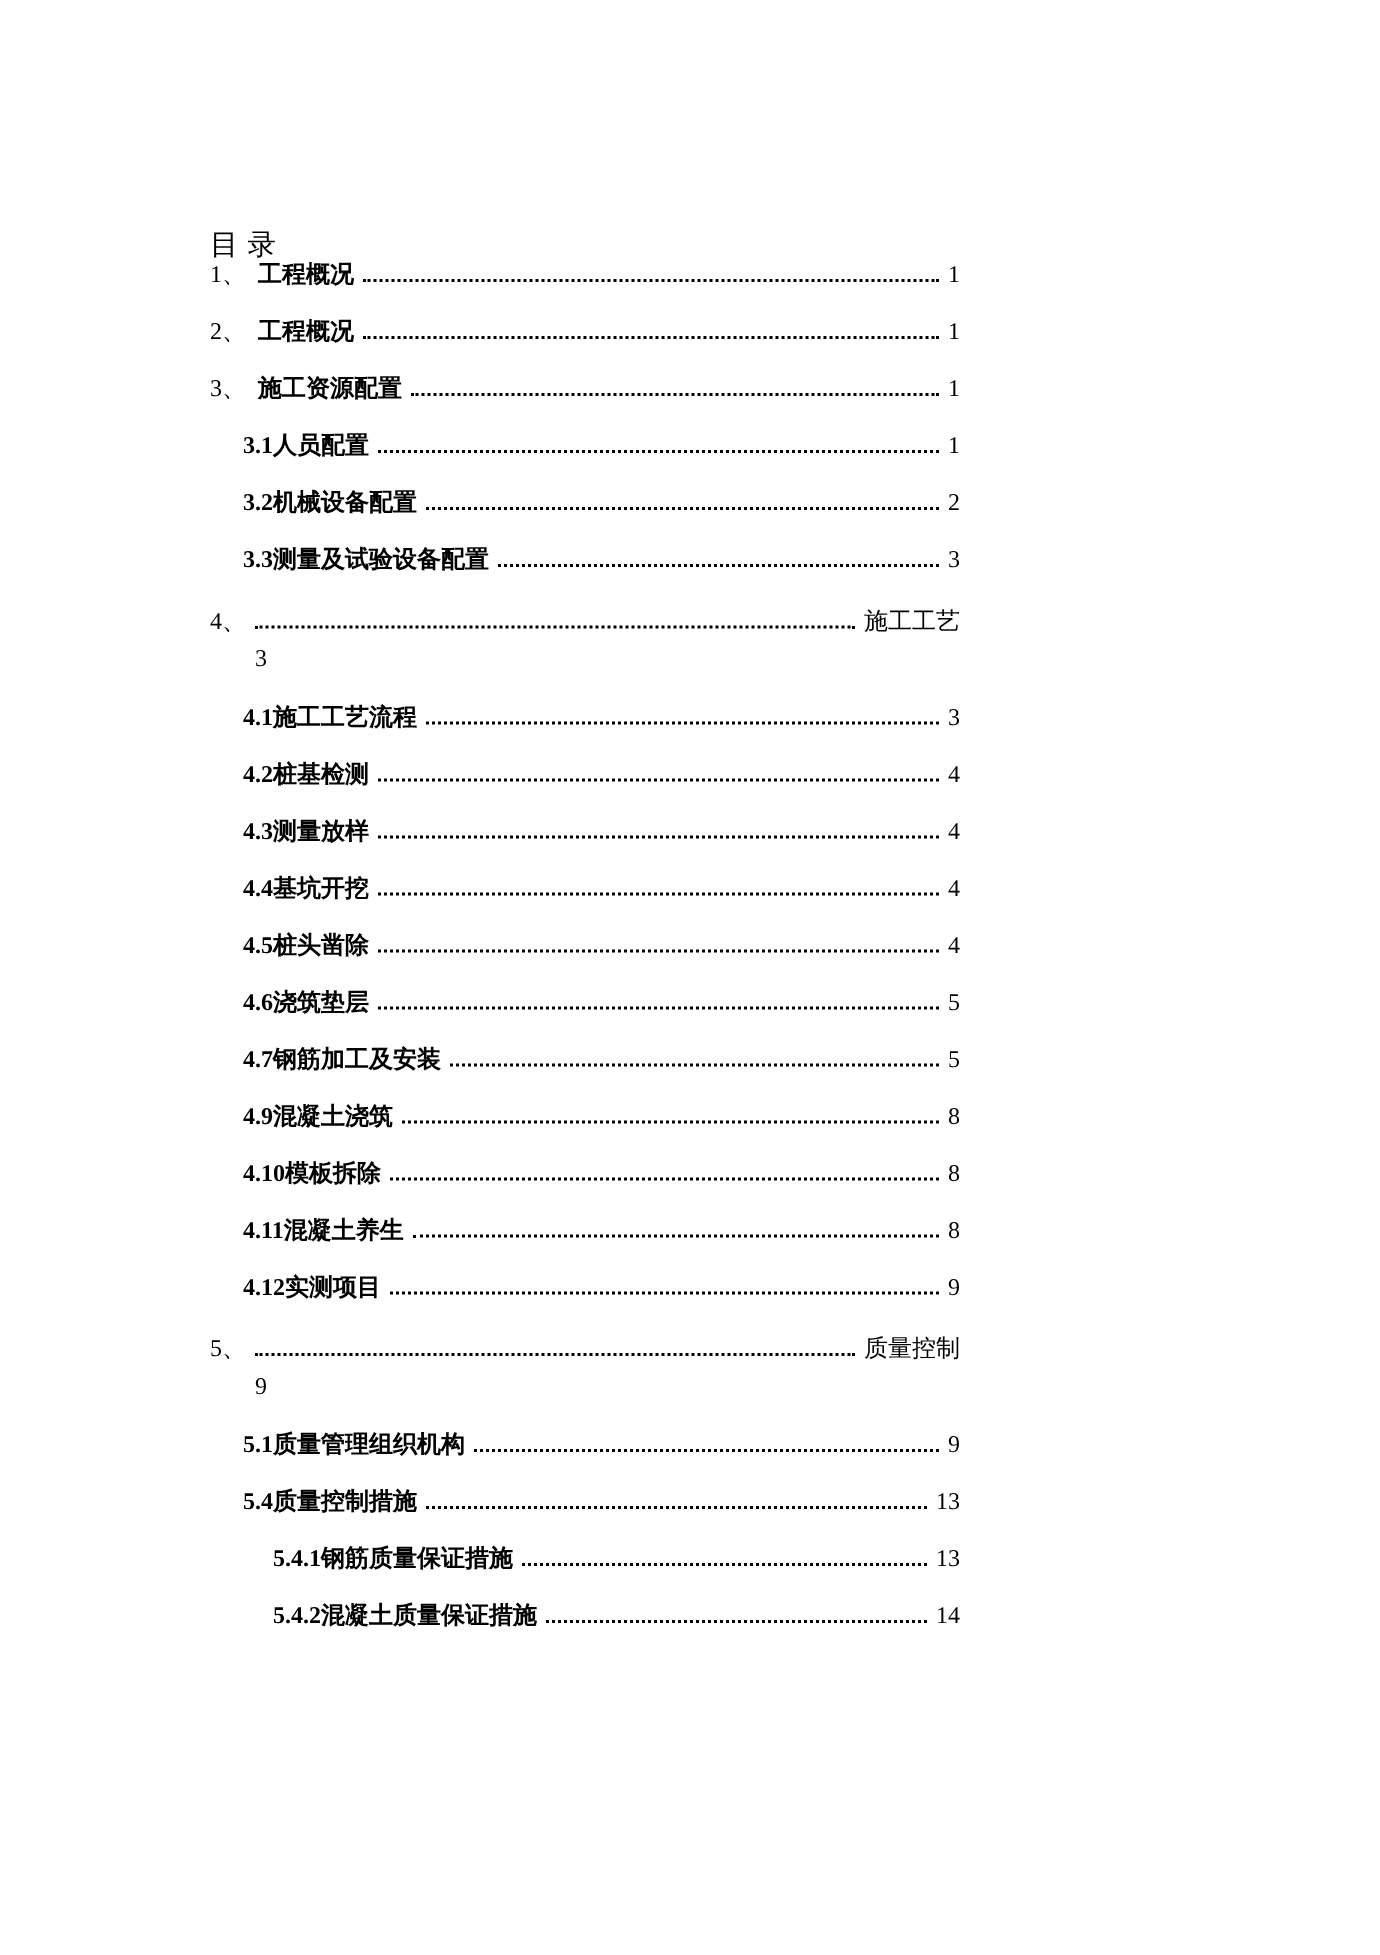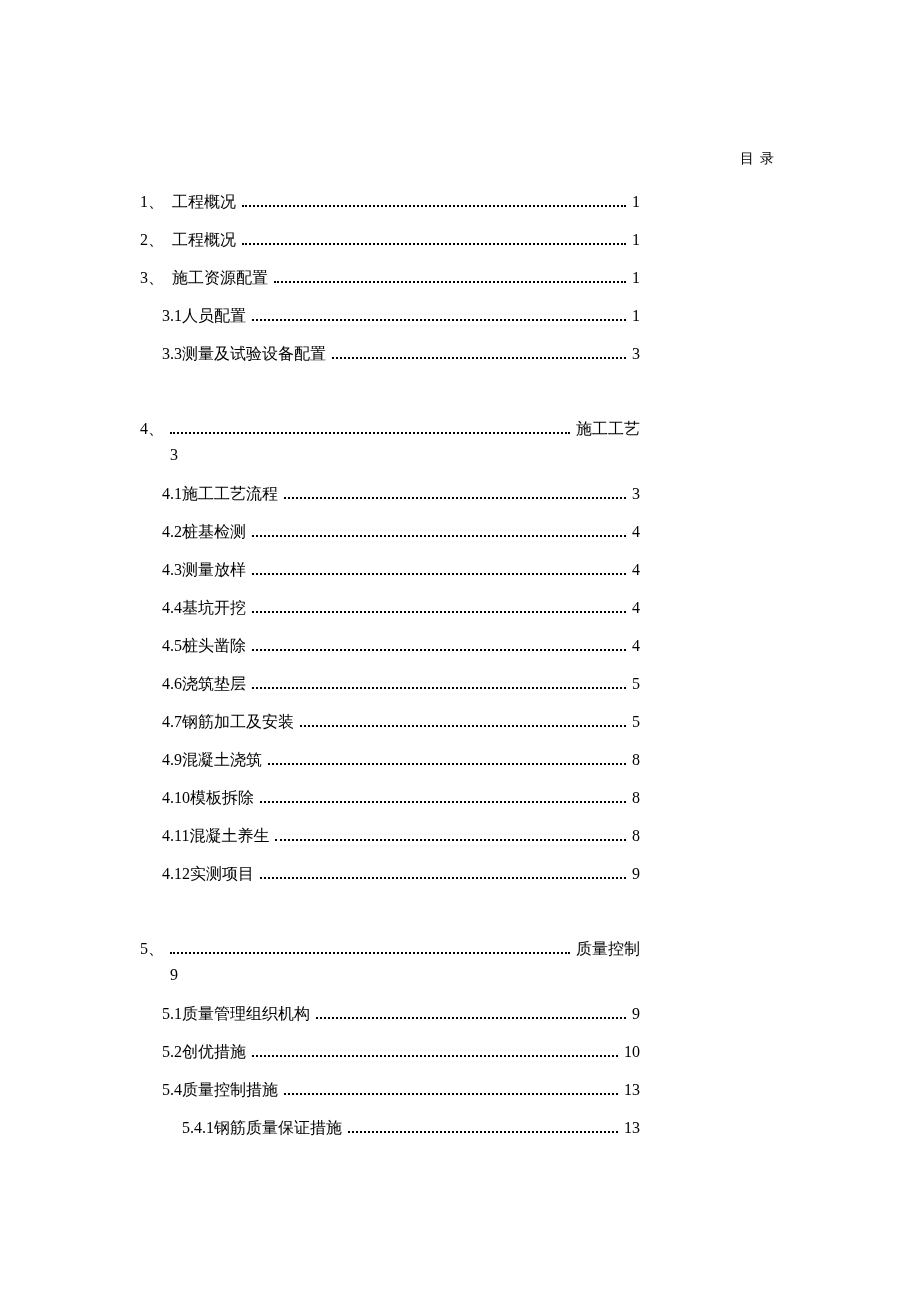--- a/index.html
+++ b/index.html
@@ -10,39 +10,39 @@
   }
   .page {
     width: 920px;
     min-height: 1303px;
     box-sizing: border-box;
     padding: 150px 140px 80px 140px;
     font-family: "SimSun", "Songti SC", serif;
     color: #000;
   }
   .title {
-    text-align: right;
-    font-size: 14px;
-    margin-bottom: 26px;
+    text-align: left;
+    font-size: 19px;
     letter-spacing: 6px;
   }
 
   .toc-line {
     display: flex;
     align-items: baseline;
     font-size: 16px;
     margin-bottom: 22px;
     line-height: 1;
   }
   .toc-line .num {
     white-space: pre;
     margin-right: 4px;
   }
   .toc-line .label {
     white-space: nowrap;
+    font-weight: bold;
   }
   .toc-line .dots {
     flex: 1;
     border-bottom: 2px dotted #000;
     margin: 0 6px 3px 6px;
     height: 0;
   }
   .toc-line .pg {
     white-space: nowrap;
   }
@@ -65,21 +65,20 @@
     white-space: pre;
   }
   .toc-special .row1 .dots {
     flex: 1;
     border-bottom: 2px dotted #000;
     margin: 0 6px 3px 6px;
     height: 0;
   }
   .toc-special .row1 .label-right {
     white-space: nowrap;
-    margin-top: 35px;
   }
   .toc-special .row2 {
     padding-left: 30px;
     margin-top: 6px;
   }
 
   
   .toc-block {
     width: 500px;
   }
@@ -105,20 +104,25 @@
       <div class="toc-line lvl-0">
         <span class="num">3、 </span>
         <span class="label">施工资源配置</span>
         <span class="dots"></span>
         <span class="pg">1</span>
       </div>
       <div class="toc-line lvl-1">
         <span class="label">3.1人员配置</span>
         <span class="dots"></span>
         <span class="pg">1</span>
+      </div>
+      <div class="toc-line lvl-1">
+        <span class="label">3.2机械设备配置</span>
+        <span class="dots"></span>
+        <span class="pg">2</span>
       </div>
       <div class="toc-line lvl-1">
         <span class="label">3.3测量及试验设备配置</span>
         <span class="dots"></span>
         <span class="pg">3</span>
       </div>
       <div class="toc-special lvl-0">
         <div class="row1">
           <span class="num">4、</span>
           <span class="dots"></span>
@@ -188,28 +192,28 @@
           <span class="label-right">质量控制</span>
         </div>
         <div class="row2">9</div>
       </div>
       <div class="toc-line lvl-1">
         <span class="label">5.1质量管理组织机构</span>
         <span class="dots"></span>
         <span class="pg">9</span>
       </div>
       <div class="toc-line lvl-1">
-        <span class="label">5.2创优措施</span>
-        <span class="dots"></span>
-        <span class="pg">10</span>
-      </div>
-      <div class="toc-line lvl-1">
         <span class="label">5.4质量控制措施</span>
         <span class="dots"></span>
         <span class="pg">13</span>
       </div>
       <div class="toc-line lvl-2">
         <span class="label">5.4.1钢筋质量保证措施</span>
         <span class="dots"></span>
         <span class="pg">13</span>
       </div>
+      <div class="toc-line lvl-2">
+        <span class="label">5.4.2混凝土质量保证措施</span>
+        <span class="dots"></span>
+        <span class="pg">14</span>
+      </div>
     </div>
 </div>
 
 </body></html>

